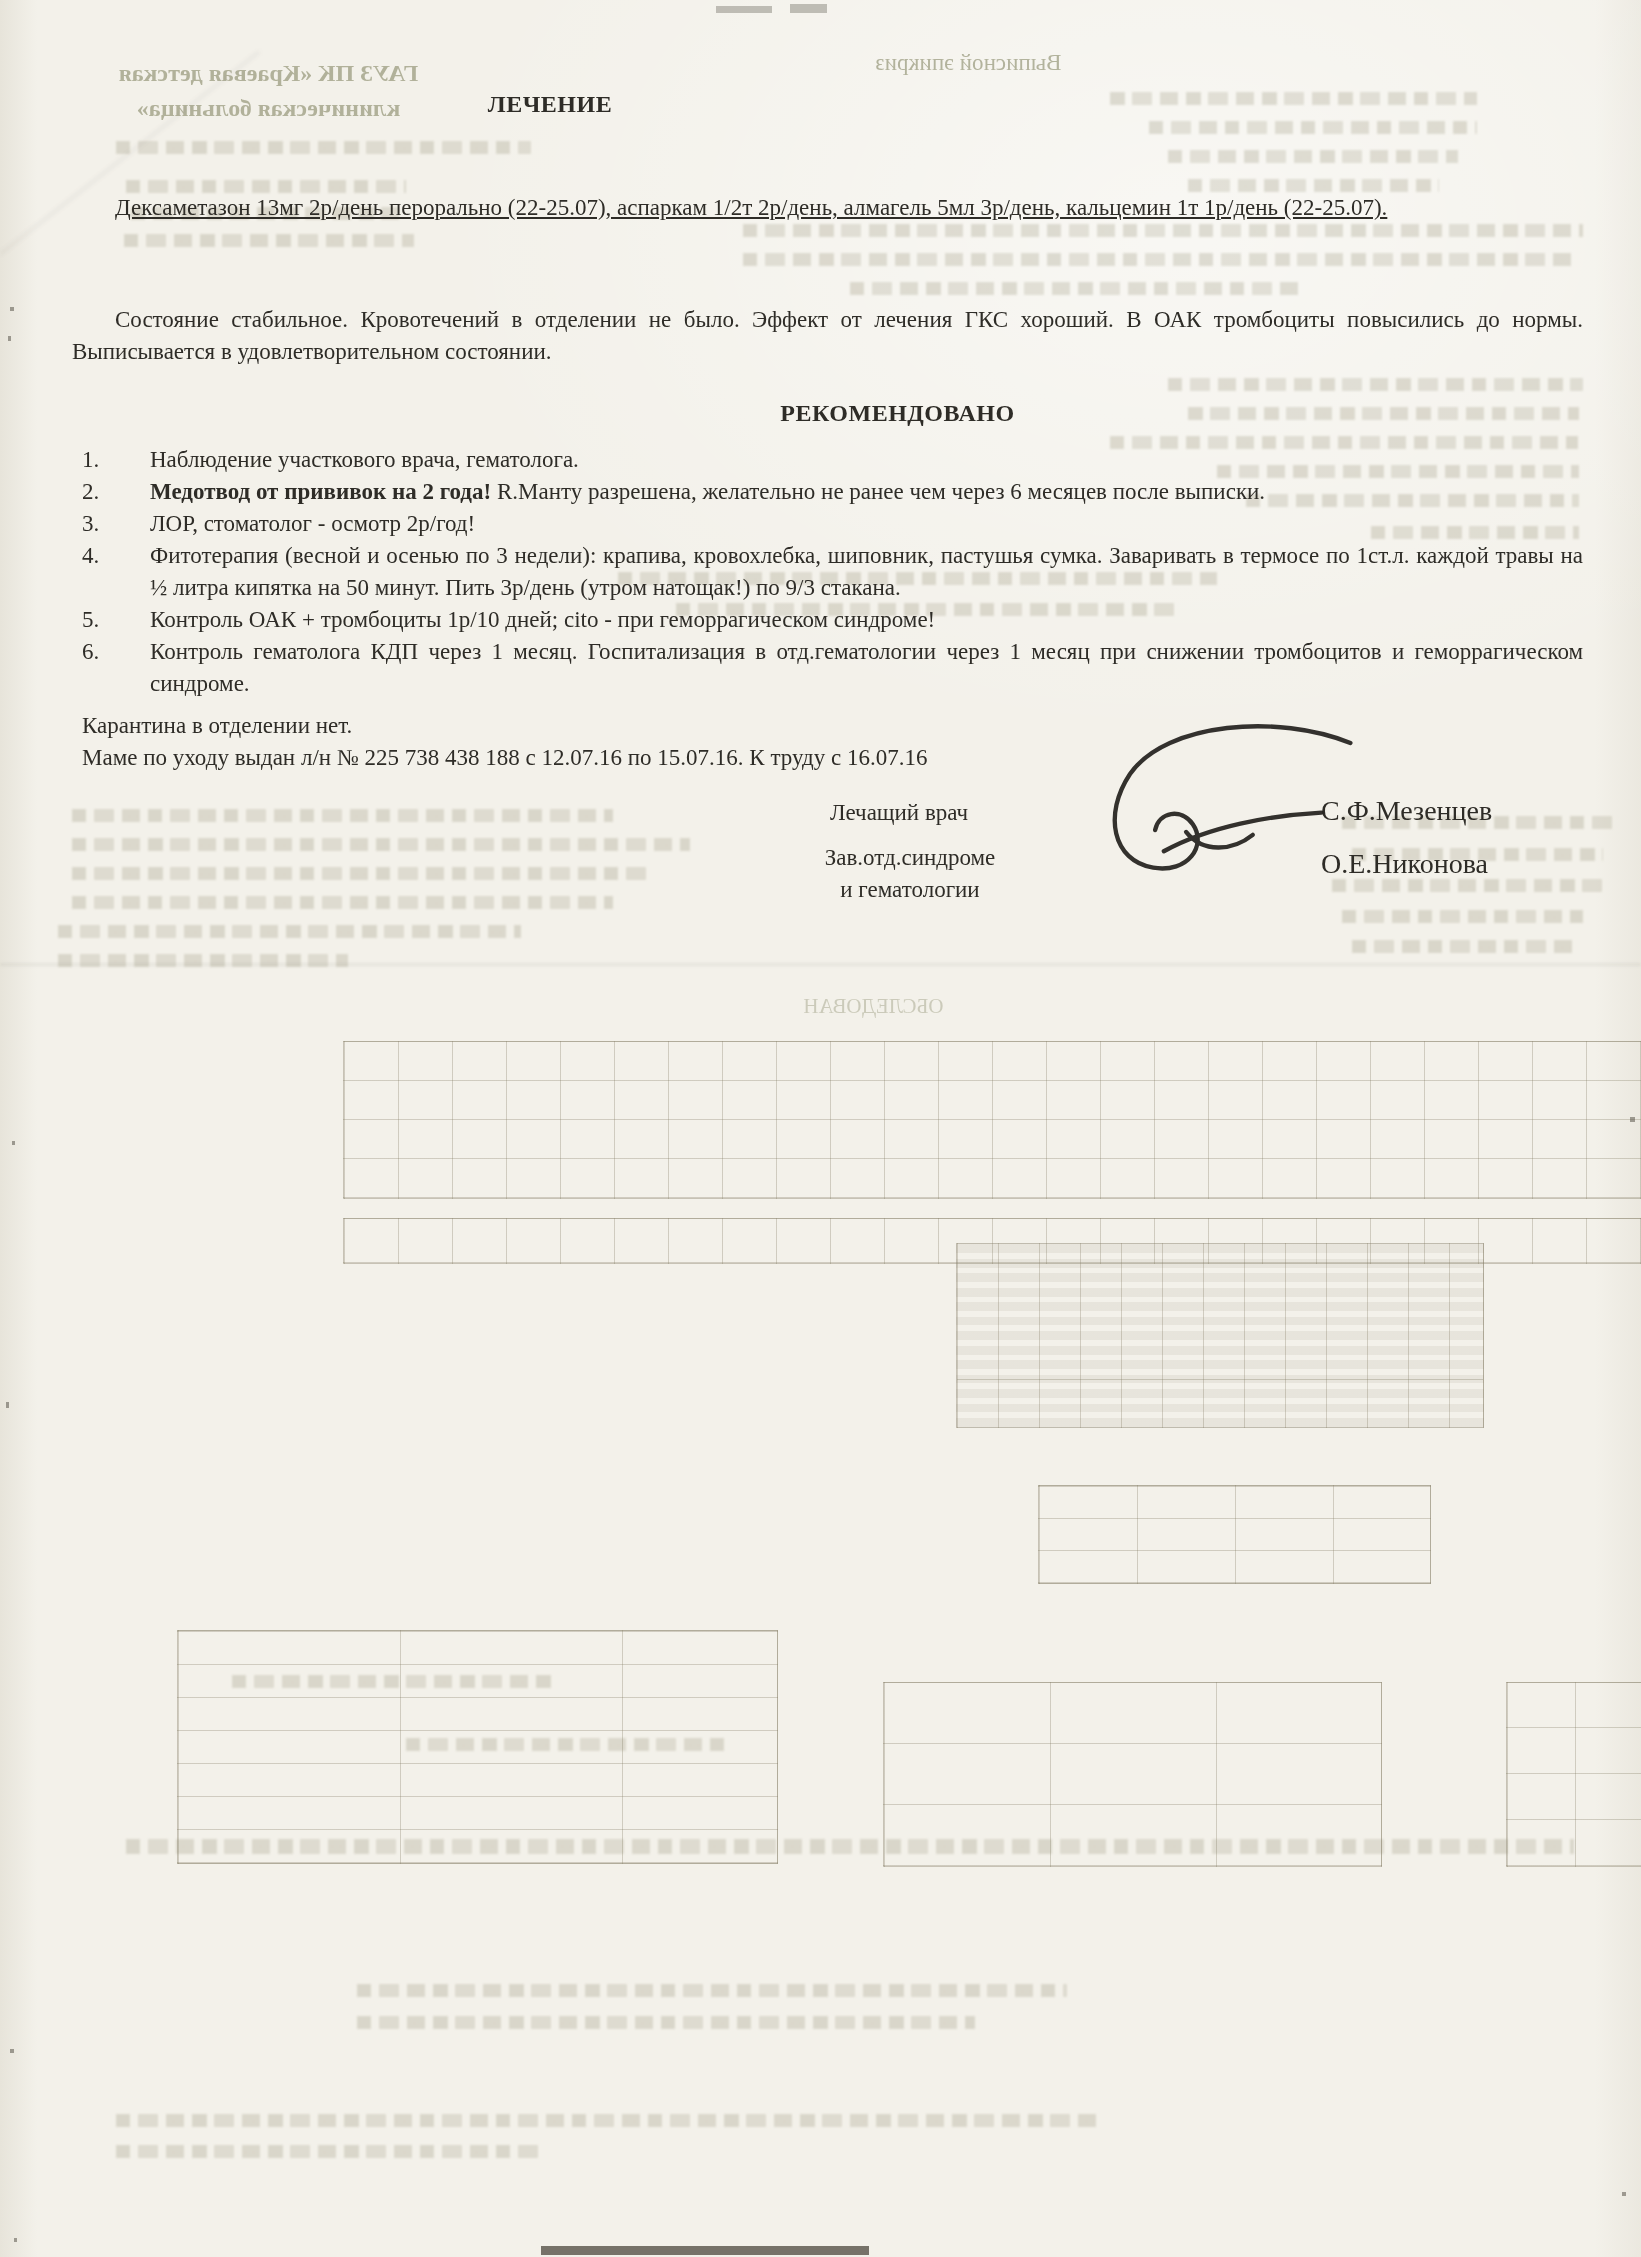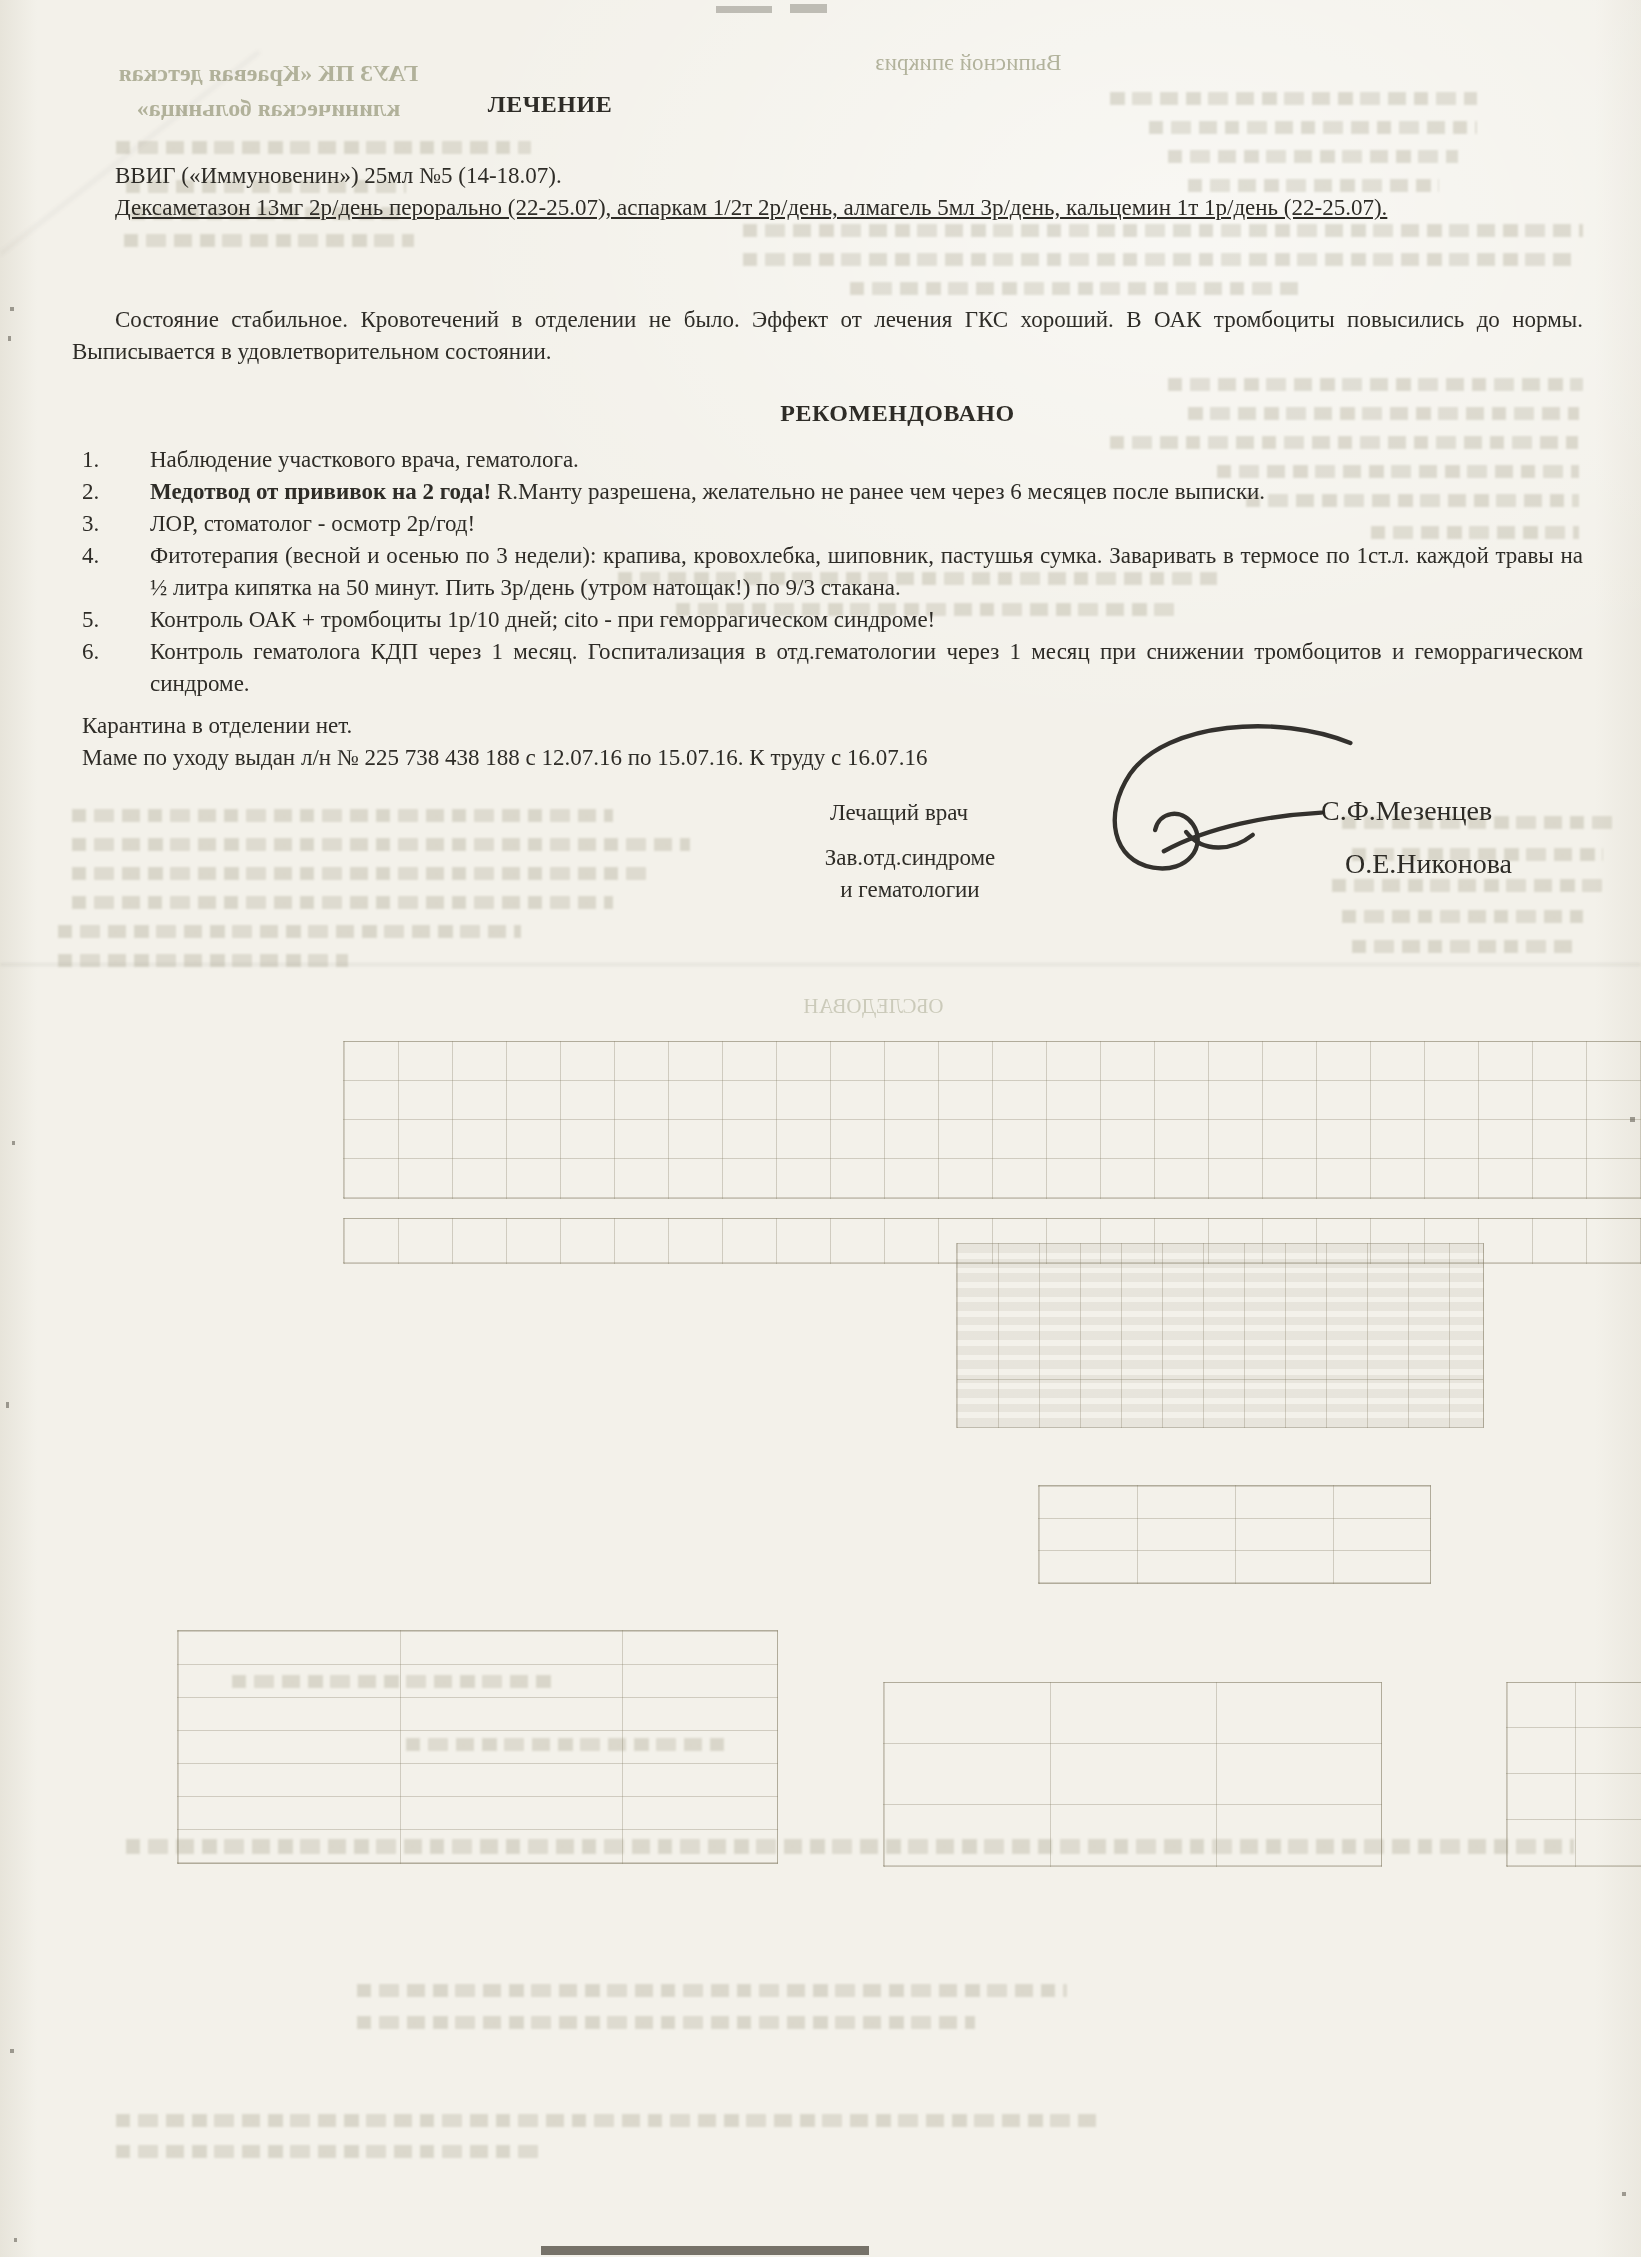--- a/index.html
+++ b/index.html
@@ -124,21 +124,20 @@
   <div class="speck" style="left:9.7px;top:2049px;width:3.9px;height:3.9px;"></div>
   <div class="speck" style="left:13.5px;top:2238px;width:3.9px;height:3.9px;"></div>
   <div class="speck" style="left:1630px;top:1117px;width:4.8px;height:4.8px;"></div>
   <div class="speck" style="left:1622px;top:2192px;width:3.9px;height:3.9px;"></div>
   <div class="speck" style="left:716px;top:5.8px;width:56px;height:6.8px;opacity:.35;"></div>
   <div class="speck" style="left:790px;top:3.9px;width:37px;height:8.7px;opacity:.35;"></div>
   <div class="artifact-bar" style="left:541px;top:2246px;width:328px;height:8.7px;"></div>
 
   <div class="hd" style="left:72px;top:91px;width:956px;">ЛЕЧЕНИЕ</div>
 
-  <div class="txt just ind" style="left:72px;top:160px;width:1511px;">ВВИГ («Иммуновенин») 25мл №5 (14-18.07).</div>
   <div class="txt just ind" style="left:72px;top:192px;width:1342px;text-decoration:underline;">Дексаметазон 13мг 2р/день перорально (22-25.07), аспаркам 1/2т 2р/день, алмагель 5мл 3р/день, кальцемин 1т 1р/день (22-25.07).</div>
 
   <div class="txt just ind" style="left:72px;top:304px;width:1511px;">Состояние стабильное. Кровотечений в отделении не было. Эффект от лечения ГКС хороший. В ОАК тромбоциты повысились до нормы. Выписывается в удовлетворительном состоянии.</div>
 
   <div class="hd" style="left:241px;top:400px;width:1313px;">РЕКОМЕНДОВАНО</div>
 
   <div class="txt" style="left:82px;top:444px;width:1501px;">
     <div class="li">
       <span class="num">1.</span><span class="b"></span><span>Наблюдение участкового врача, гематолога.</span>
     </div>
@@ -162,21 +161,21 @@
   <div class="txt" style="left:82px;top:710px;width:1159px;">Карантина в отделении нет.</div>
   <div class="txt" style="left:82px;top:742px;width:1352px;">Маме по уходу выдан л/н № 225 738 438 188 с 12.07.16 по 15.07.16. К труду с 16.07.16</div>
 
   <div class="txt" style="left:830px;top:797px;">Лечащий врач</div>
   <div class="sig-name" style="left:1321px;top:795px;">С.Ф.Мезенцев</div>
 
   <div class="txt" style="left:806px;top:842px;width:208px;text-align:center;">
     <div>Зав.отд.синдроме</div>
     <div>и гематологии</div>
   </div>
-  <div class="sig-name" style="left:1321px;top:848px;margin-left:24px;">О.Е.Никонова</div>
+  <div class="sig-name" style="left:1321px;top:848px;">О.Е.Никонова</div>
 
   <svg style="position:absolute;left:1072px;top:714px;" width="290" height="174" viewBox="0 0 300 180">
     <g fill="none" stroke="#23211d" stroke-width="4.5" stroke-linecap="round" opacity=".92">
       <path d="M 288 30 C 214 0, 98 8, 60 62 C 32 104, 42 152, 84 159 C 120 165, 140 136, 125 114 C 113 97, 90 101, 86 120"></path>
       <path d="M 95 142 C 142 116, 205 105, 258 102"></path>
       <path d="M 118 122 C 136 145, 167 141, 187 125"></path>
     </g>
   </svg>
 
 </div>

